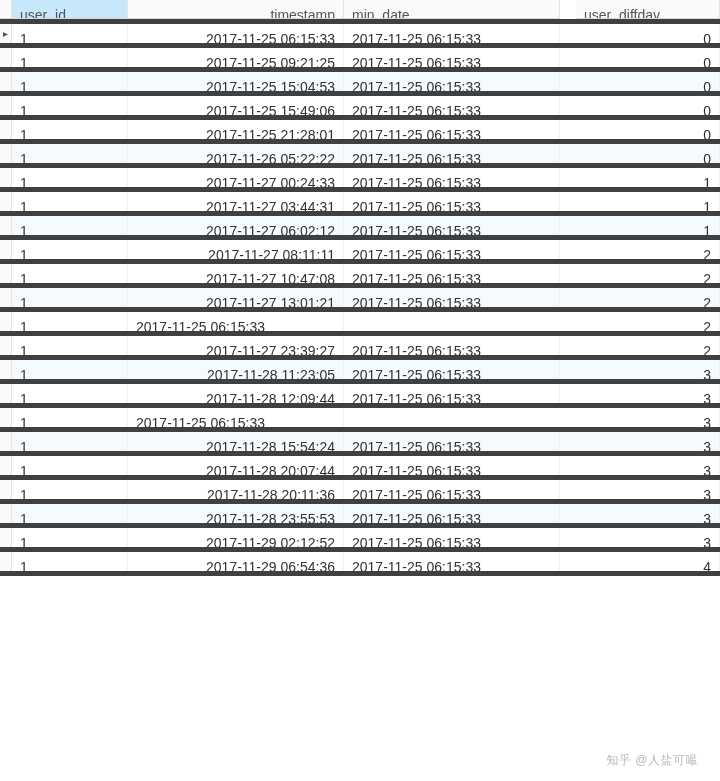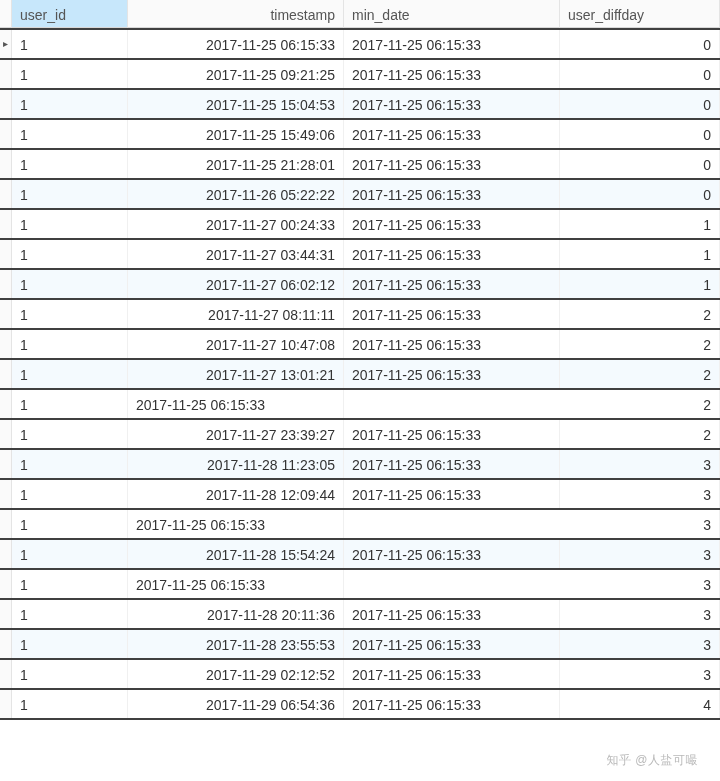--- a/index.html
+++ b/index.html
@@ -7,23 +7,23 @@
     margin: 0;
     font-family: -apple-system, "Segoe UI", Tahoma, Arial, sans-serif;
     font-size: 14px;
     color: #333;
     background: #fff;
     width: 720px;
   }
   .grid { display: block; }
   .row {
     display: flex;
-    height: 30px;
+    height: 24px;
     line-height: 30px;
-    border-bottom: 2px solid #404040;
+    border-bottom: 5px solid #404040;
   }
   .hdr .cell {
     background: #fafafa;
     font-weight: 400;
     color: #555;
     border-right: 1px solid #e4e4e4;
     border-bottom: 1px solid #d8d8d8;
   }
   .hdr .cell.sel {
     background: #c7e7fb;
@@ -34,21 +34,21 @@
     white-space: nowrap;
     text-overflow: ellipsis;
     border-right: 1px solid #f0f0f0;
   }
   .gut { flex: 0 0 12px; padding:0; background:#fafafa; border-right:1px solid #e4e4e4; display:flex; align-items:center; justify-content:center;}
   .hdr .gut{border-bottom:1px solid #d8d8d8;}
   .gut .arrow{ font-size:10px; color:#555;}
   .c-user { flex: 0 0 116px; }
   .c-ts   { flex: 0 0 216px; text-align: right; }
   .c-min  { flex: 0 0 216px; }
-  .c-diff { flex: 1 1 auto; text-align: right; }
+  .c-diff { flex: 1 1 auto; text-align: right;  margin-left: 16px;}
   .row.alt { background:#f4fafe; }
   .watermark{
     position:fixed; right:22px; bottom:12px;
     color:#b9b9b9; font-size:12px; letter-spacing:.5px;
     pointer-events:none;
   }
 </style>
 </head>
 <body>
 
@@ -183,20 +183,21 @@
       <div class="row alt">
         <div class="cell gut"></div>
         <div class="cell c-user">1</div>
         <div class="cell c-ts">2017-11-28 15:54:24</div>
         <div class="cell c-min">2017-11-25 06:15:33</div>
         <div class="cell c-diff">3</div>
       </div>
       <div class="row">
         <div class="cell gut"></div>
         <div class="cell c-user">1</div>
+        <div class="cell c-ts">2017-11-28 20:07:44</div>
         <div class="cell c-min">2017-11-25 06:15:33</div>
         <div class="cell c-diff">3</div>
       </div>
       <div class="row">
         <div class="cell gut"></div>
         <div class="cell c-user">1</div>
         <div class="cell c-ts">2017-11-28 20:11:36</div>
         <div class="cell c-min">2017-11-25 06:15:33</div>
         <div class="cell c-diff">3</div>
       </div>

